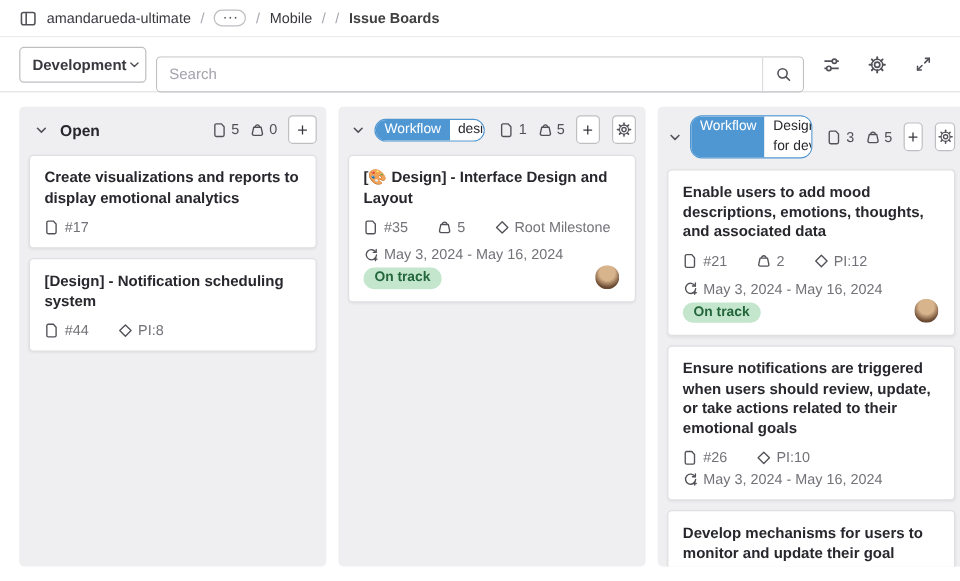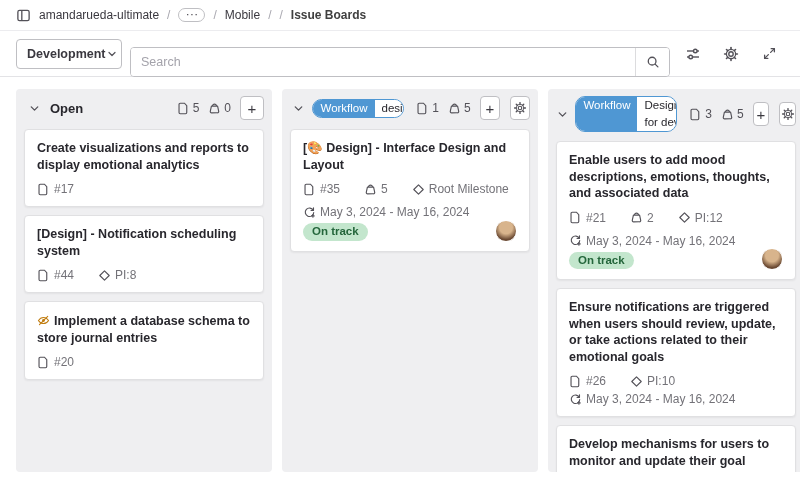--- a/index.html
+++ b/index.html
@@ -208,40 +208,20 @@
               <span class="icon">
                 <svg width="13" height="13" viewBox="0 0 16 16">
                   <path d="M8 2.2l5.8 5.8L8 13.8 2.2 8z" fill="none" stroke="currentColor" stroke-width="1.4" stroke-linejoin="round"></path>
                 </svg>
               </span>
               <span>PI:8</span>
             </span>
           </div>
 
       </article>
-        <article class="card">
-        <h4 class="card-title"><span class="icon conf-icon">
-              <svg width="13" height="13" viewBox="0 0 16 16">
-                <path d="M1.8 8s2.3-3.8 6.2-3.8S14.2 8 14.2 8s-2.3 3.8-6.2 3.8S1.8 8 1.8 8z" fill="none" stroke="currentColor" stroke-width="1.3"></path>
-                <circle cx="8" cy="8" r="1.7" fill="currentColor"></circle>
-                <line x1="3" y1="13.2" x2="13.2" y2="2.8" stroke="currentColor" stroke-width="1.3" stroke-linecap="round"></line>
-              </svg>
-            </span><span>Implement a database schema to store journal entries</span></h4>
-        <div class="meta-row">
-            <span class="meta">
-              <span class="icon">
-                <svg width="13" height="13" viewBox="0 0 16 16">
-                  <path d="M4 1.5h5.2L12 4.6V13a1.5 1.5 0 0 1-1.5 1.5h-6.5A1.5 1.5 0 0 1 2.5 13V3A1.5 1.5 0 0 1 4 1.5z" fill="none" stroke="currentColor" stroke-width="1.4"></path>
-                </svg>
-              </span>
-              <span>#20</span>
-            </span>
-          </div>
-
-      </article>
       </div>
     </section>
     <section class="column">
       <header class="col-header">
       <button class="chev-btn">
           <span class="icon">
             <svg width="13" height="13" viewBox="0 0 16 16">
               <path d="M4 6l4 4 4-4" fill="none" stroke="currentColor" stroke-width="1.6" stroke-linecap="round" stroke-linejoin="round"></path>
             </svg>
           </span>

